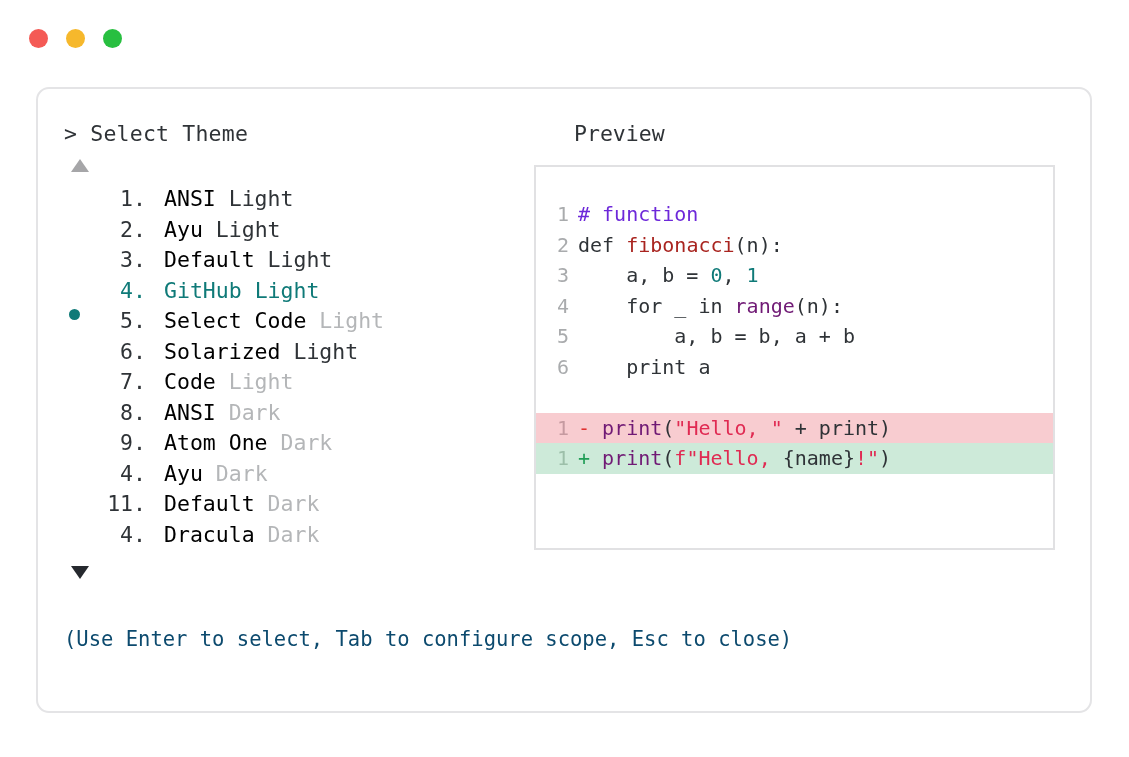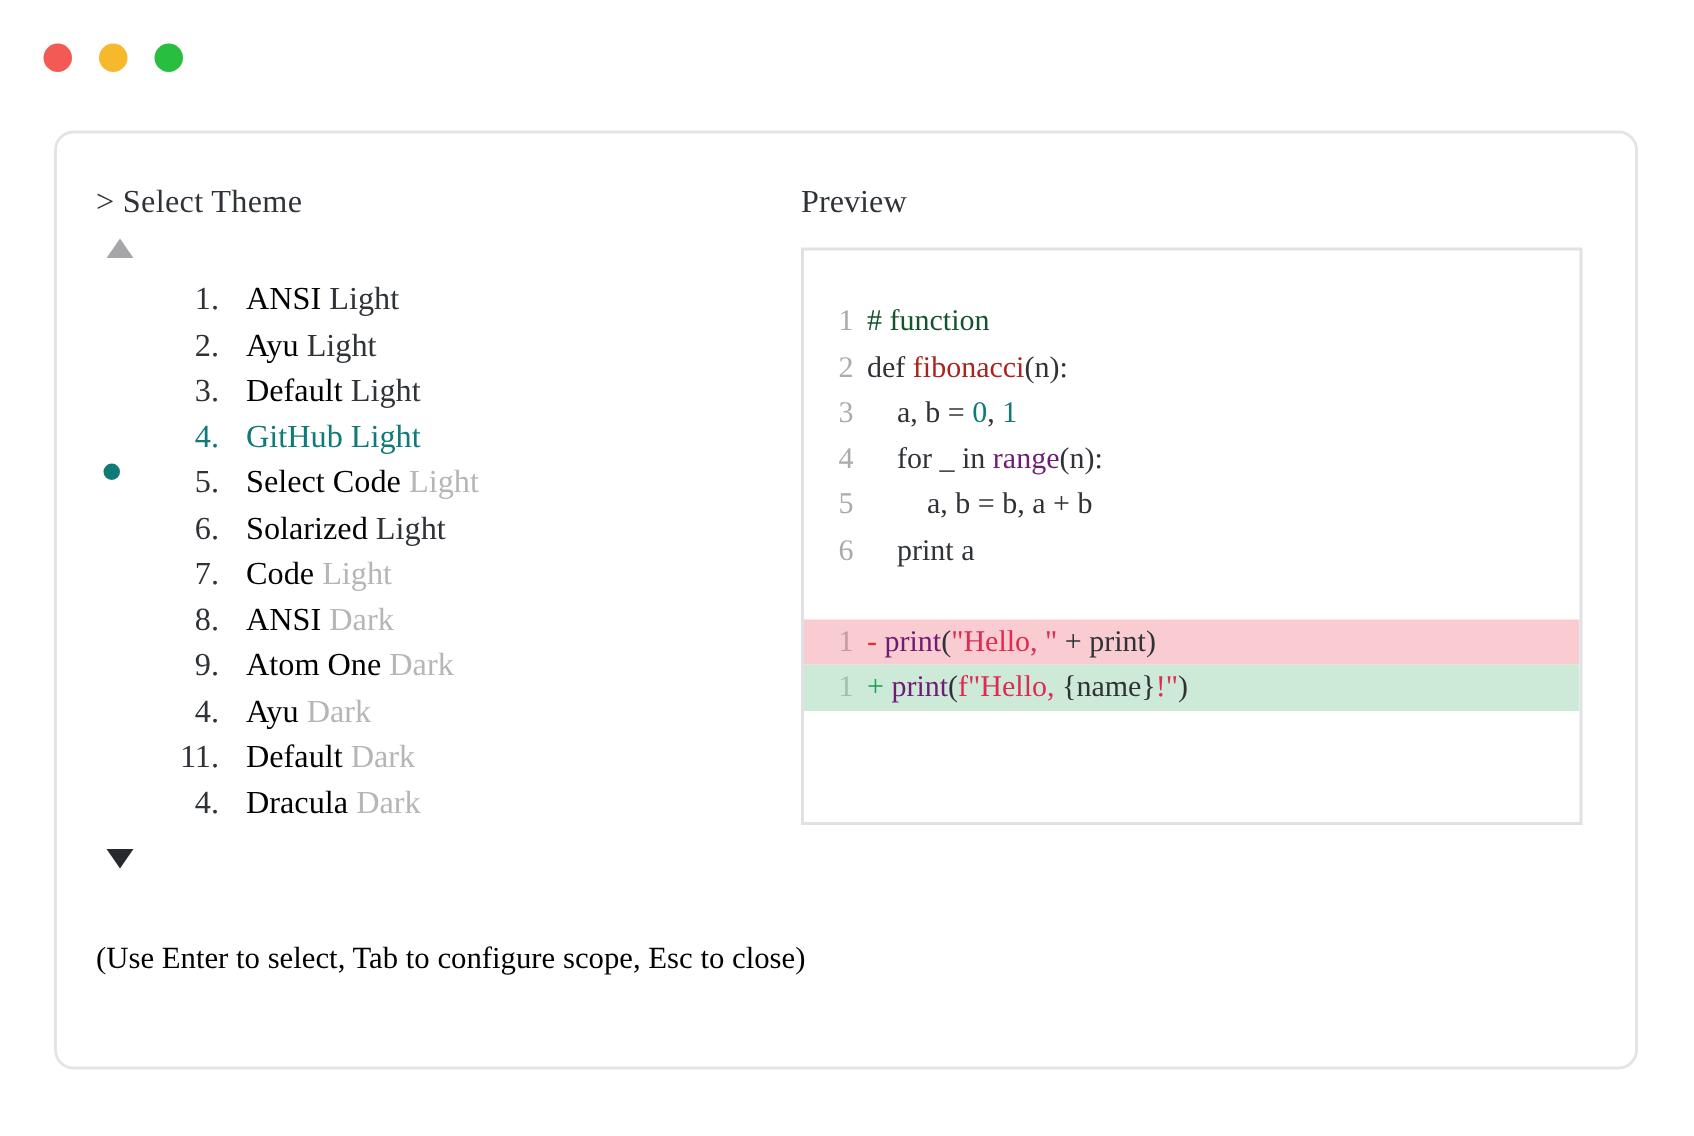--- a/index.html
+++ b/index.html
@@ -48,21 +48,20 @@
     border-radius: 13px;
     background: #ffffff;
   }
 
   .card-inner {
     position: absolute;
     left: 26px;
     top: 30px;
     right: 26px;
     bottom: 20px;
-    font-family: Liberation Serif, serif;
   }
 
   
   .columns {
     position: relative;
     height: 100%;
   }
 
   .col-left {
     position: absolute;
@@ -154,20 +153,21 @@
   .theme-row.selected .idx-dot,
   .theme-row.selected .theme-name,
   .theme-row.selected .theme-variant { color: #0f7a78; }
 
   
   .preview-label {
     font-size: 21.5px;
     line-height: 30px;
     color: #2f3337;
     white-space: pre;
+    margin-left: 40px;
   }
 
   .preview-box {
     margin-top: 16px;
     width: 521px;
     height: 385px;
     border: 2px solid #e1e1e3;
     background: #ffffff;
     padding: 32px 0 0 0;
     overflow: hidden;
@@ -186,21 +186,21 @@
     flex: 0 0 42px;
     text-align: right;
     color: #a9abad;
     padding-right: 9px;
   }
   .code-line .code { flex: 1 1 auto; }
 
   .code-blank { height: 30.5px; }
 
   
-  .tok-comment  { color: #14532d; }
+  .tok-comment  { color: #6d28d9; }
   .tok-plain    { color: #2f3337; }
   .tok-func     { color: #a9241f; }
   .tok-num      { color: #0f7a78; }
   .tok-builtin  { color: #701a75; }
   .tok-string   { color: #e02a52; }
 
   
   .diff-line { width: 100%; }
   .diff-del { background: #f8ccd0; }
   .diff-add { background: #cdead9; }
@@ -209,21 +209,21 @@
   .diff-sign-del { color: #e03030; }
   .diff-sign-add { color: #1f9d55; }
 
   
   .footer-hint {
     position: absolute;
     left: 0;
     bottom: 38px;
     font-size: 20.5px;
     line-height: 28px;
-    color: #000000;
+    color: #0c4a6e;
     white-space: pre;
   }
 </style>
 </head>
 <body>
 
 <div class="titlebar">
   <div class="dot dot-close"></div>
   <div class="dot dot-min"></div>
   <div class="dot dot-max"></div>

